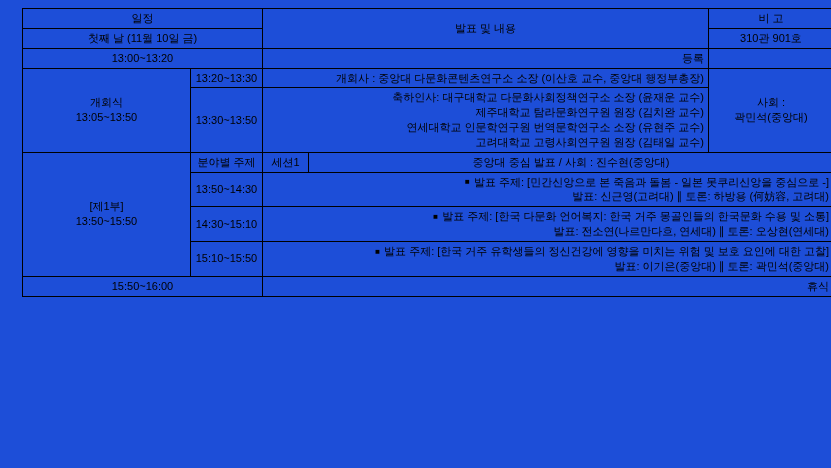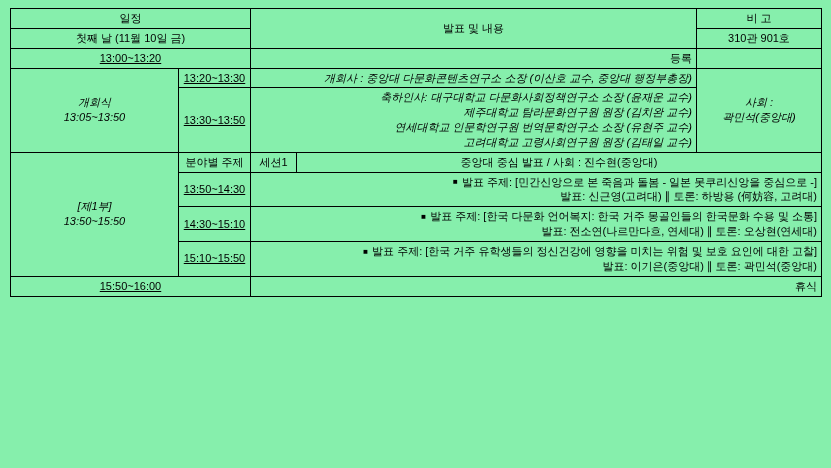--- a/index.html
+++ b/index.html
@@ -10,22 +10,22 @@
   body {
     font-family: "Liberation Sans", "DejaVu Sans", sans-serif;
     color: #000000;
     font-size: 11px;
   }
   .page {
     width: 831px;
     height: 468px;
     position: relative;
     box-sizing: border-box;
-    padding: 8px 10px 8px 10px;
-    background: #86efac;
+    padding: 8px 10px 8px 22px;
+    background: #1d4ed8;
   }
   table.schedule {
     border-collapse: collapse;
     table-layout: fixed;
     width: 811px;
     margin: 0 auto;
   }
   table.schedule td, table.schedule th {
     border: 1px solid #000000;
     padding: 2px 4px;
@@ -69,26 +69,24 @@
   .rowtitle {
     text-align: center;
     font-weight: bold;
     font-size: 11.5px;
     line-height: 1.6;
   }
   .timecell {
     text-align: center;
     font-size: 11px;
     white-space: nowrap;
-    text-decoration: underline;
   }
   .content-line {
     display: block;
     white-space: nowrap;
-    font-style: italic;
   }
   .indent-1 { padding-left: 0px; }
   .indent-2 { padding-left: 44px; }
   .bullet-block {
     padding: 3px 2px 3px 4px;
     margin-top: 21px;
   }
   .bullet-line {
     display: block;
     white-space: nowrap;

